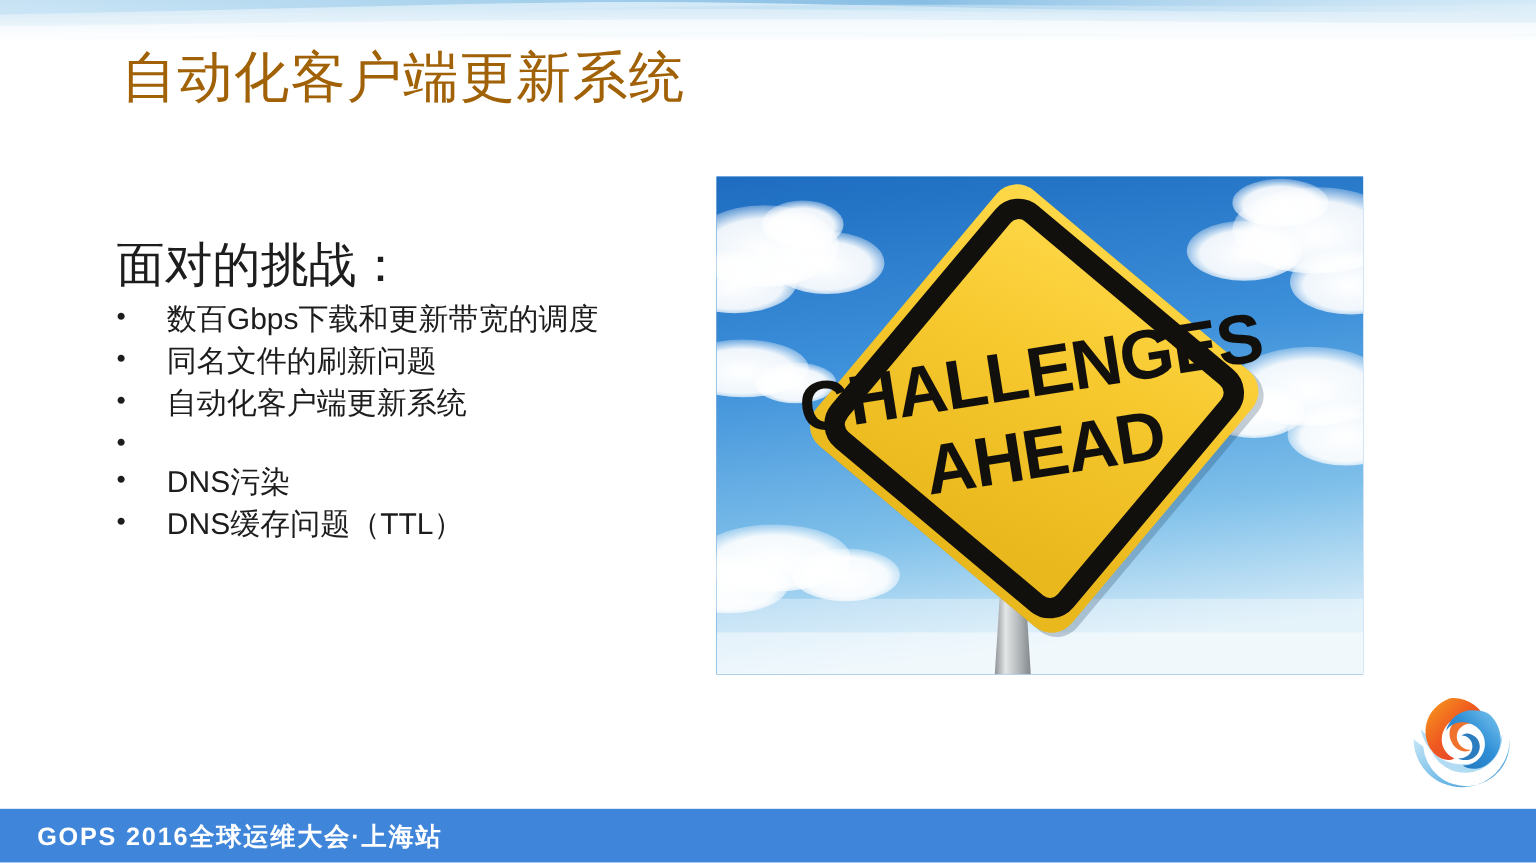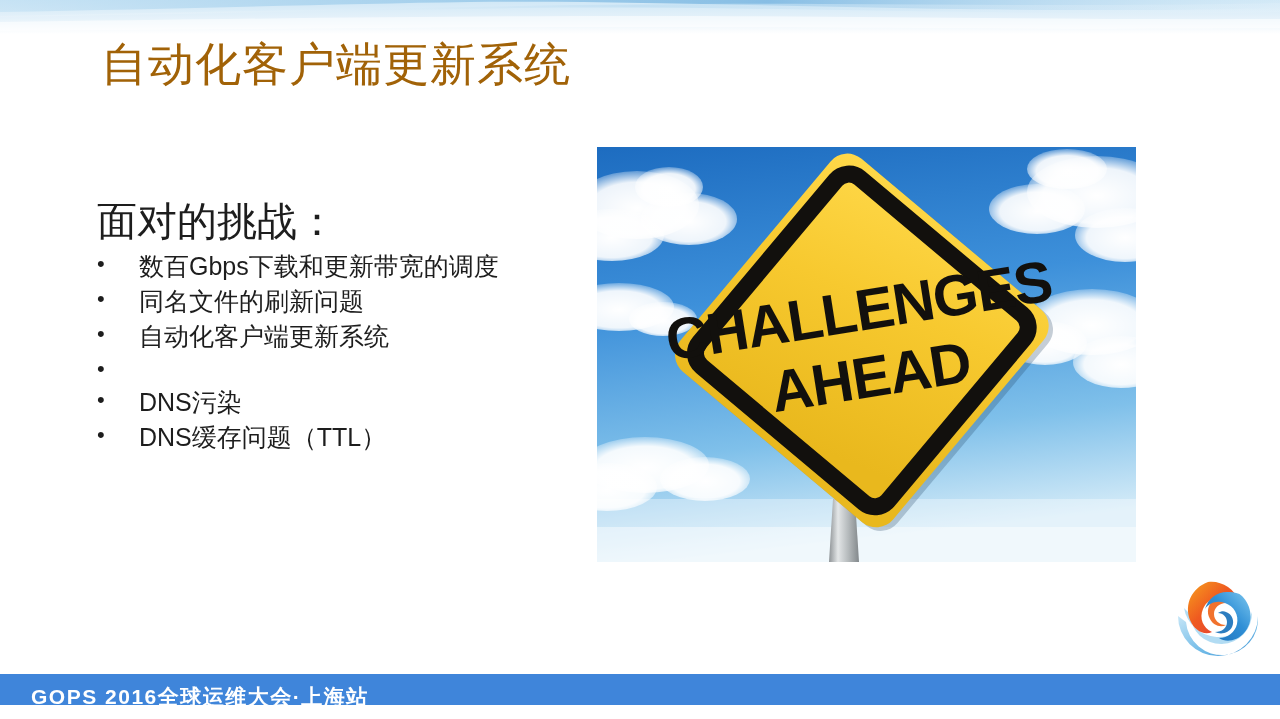--- a/index.html
+++ b/index.html
@@ -95,21 +95,21 @@
     background: #2a7fce;
   }
   .picture svg { display: block; }
 
   
   .bottom-bar {
     position: absolute;
     left: 0;
     top: 674px;
     width: 1280px;
-    height: 31px;
+    height: 45px;
     background: #3f85da;
   }
   .bar-left-text {
     position: absolute;
     left: 31px;
     top: 9px;
     color: #ffffff;
     font-size: 21px;
     letter-spacing: 1.5px;
     white-space: nowrap;

